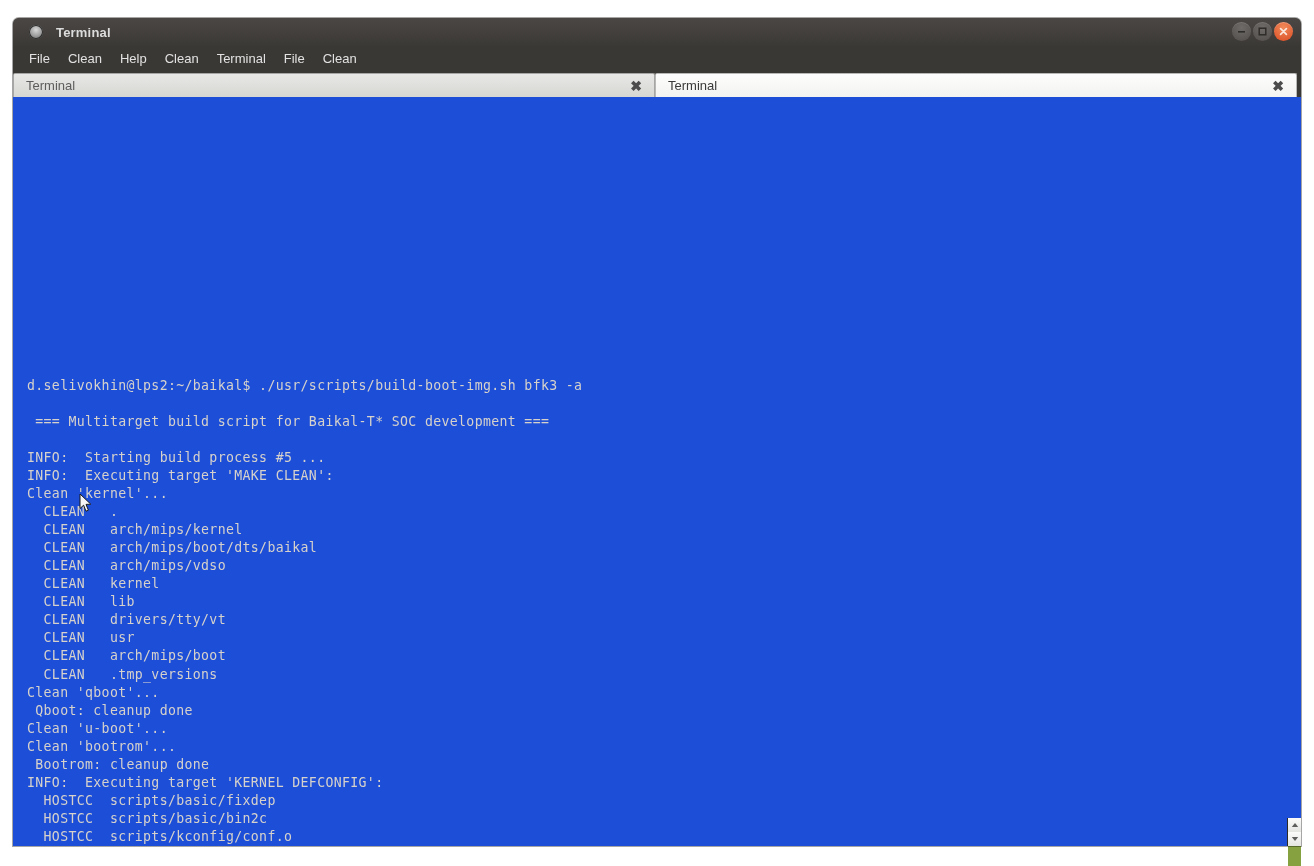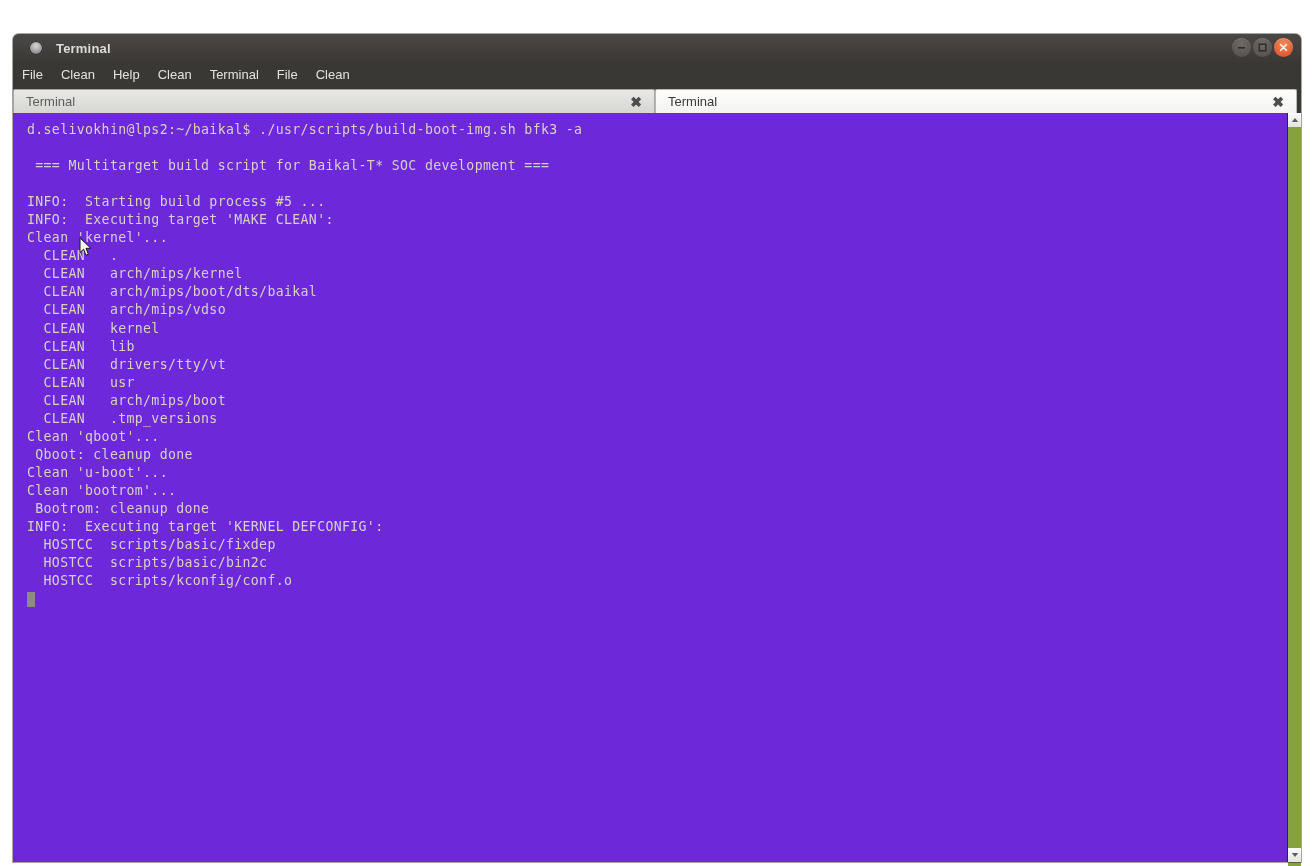--- a/index.html
+++ b/index.html
@@ -29,21 +29,20 @@
   
   #window {
     position: absolute;
     left: 13px; top: 18px;
     width: 1288px;
     height: 828px;
     border-radius: 6px 6px 0 0;
     background: #3a3835;
     box-shadow: 0 0 0 1px rgba(0,0,0,0.35);
     overflow: hidden;
-    margin-top: 16px;
   }
 
   
   #titlebar {
     position: relative;
     height: 28px;
     background: linear-gradient(to bottom, #4a4744 0%, #3b3936 100%);
     border-radius: 6px 6px 0 0;
     display: flex;
     align-items: center;
@@ -87,21 +86,21 @@
     color: #f7e2d8;
   }
   .wc svg { display:block; }
 
   
   #menubar {
     height: 24px;
     background: #3a3835;
     display: flex;
     align-items: center;
-    padding-left: 0;
+    padding-left: 7px;
   }
   .menu-item {
     color: #e2e2e2;
     font-size: 13px;
     padding: 2px 9px;
     border-radius: 3px;
     cursor: default;
     white-space: nowrap;
   }
 
@@ -262,21 +261,21 @@
       <div class="tab inactive">
         <span>Terminal</span>
         <span class="tab-close">✖</span>
       </div>
       <div class="tab active">
         <span>Terminal</span>
         <span class="tab-close">✖</span>
       </div>
     </div>
 
-    <div id="term-area" style="background: #6d28d9;">
+    <div id="term-area" style="background: #1d4ed8; align-items: flex-end;">
 
       <div id="term-screen">
         <div id="term-text" style="color: rgb(214, 210, 203);">d.selivokhin@lps2:~/baikal$ ./usr/scripts/build-boot-img.sh bfk3 -a
 
  === Multitarget build script for Baikal-T* SOC development ===
 
 INFO:  Starting build process #5 ...
 INFO:  Executing target 'MAKE CLEAN':
 Clean 'kernel'...
   CLEAN   .

